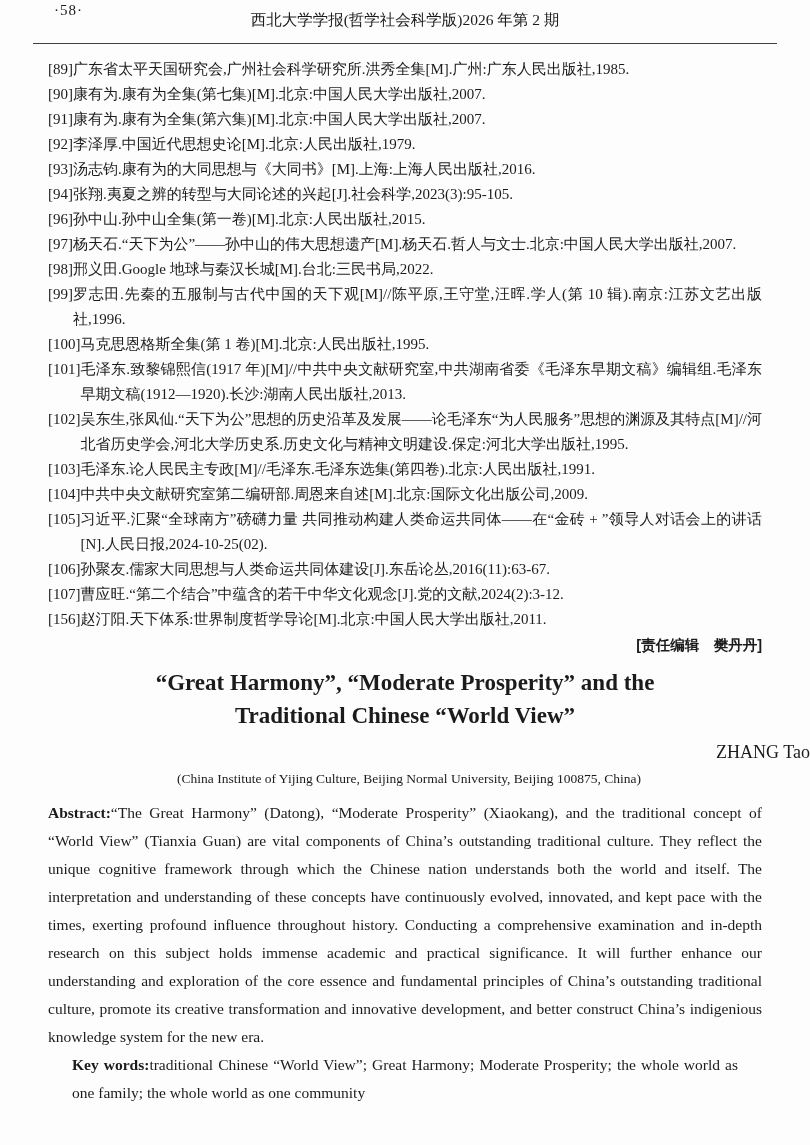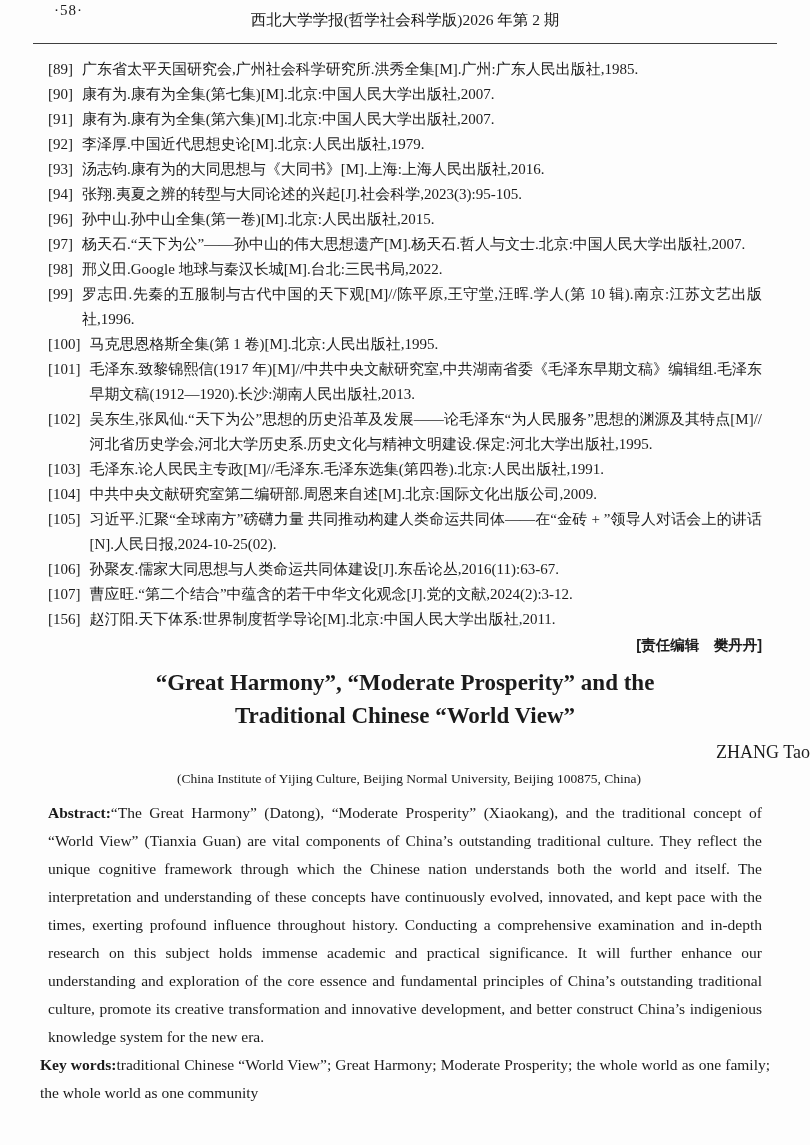--- a/index.html
+++ b/index.html
@@ -7,31 +7,31 @@
     width:810px;height:1145px;margin:0 auto;background:#fdfdfd;color:#1b1b1b;
     font-family:"Liberation Serif","DejaVu Serif",serif;
     position:relative;overflow:hidden;box-sizing:border-box;
   }
   .page-header{position:relative;height:30px;padding-top:10px;}
   .page-number{position:absolute;left:54px;top:2px;font-size:15px;letter-spacing:1px;}
   .journal-title{display:block;text-align:center;font-size:15.5px;}
   .header-rule{border:none;border-top:1.6px solid #3f3f3f;margin:3px 33px 0 33px;}
   .refs{margin:13px 48px 0 48px;font-size:15px;line-height:25px;}
   .ref{display:flex;}
-  .ref-num{flex:0 0 auto;white-space:nowrap;margin-right:9px;}
+  .ref-num{flex:0 0 auto;white-space:nowrap;}
   .ref-text{flex:1 1 auto;text-align:justify;}
   .editor-line{
     margin:0 48px;text-align:right;line-height:26px;font-size:14.5px;font-weight:bold;
     font-family:"Liberation Sans","DejaVu Sans",sans-serif;
   }
   .en-title{margin:8px 48px 0 48px;text-align:center;font-size:23px;font-weight:bold;line-height:33px;}
   .en-author{margin-top:9px;text-align:right;font-size:18px;line-height:23px;}
   .en-affiliation{margin-top:6px;text-align:center;font-size:13.5px;line-height:17px;padding-left:8px;}
   .en-abstract{margin:12px 48px 0 48px;font-size:15.5px;line-height:28px;text-align:justify;}
-  .en-keywords{margin:0 40px;font-size:15.5px;line-height:28px;text-align:justify;}
+  .en-keywords{margin:0 72px;font-size:15.5px;line-height:28px;text-align:justify;}
   .inline-label{font-weight:bold;}
 </style>
 </head>
 <body>
 
 <div class="page">
 
   <div class="page-header">
     <span class="page-number">·58·</span>
     <span class="journal-title">西北大学学报(哲学社会科学版)2026 年第 2 期</span>

